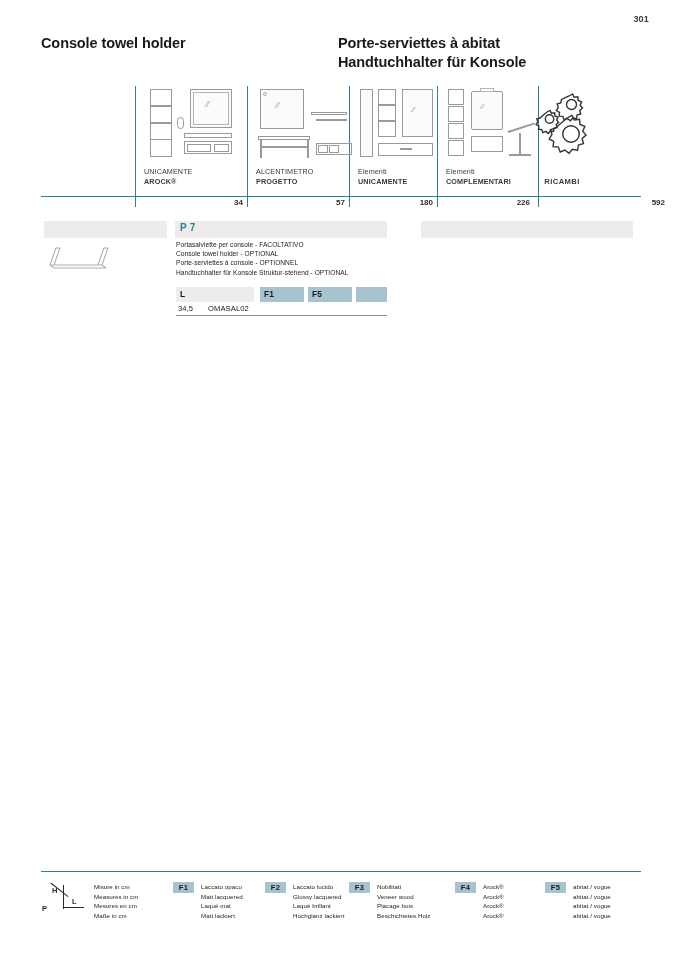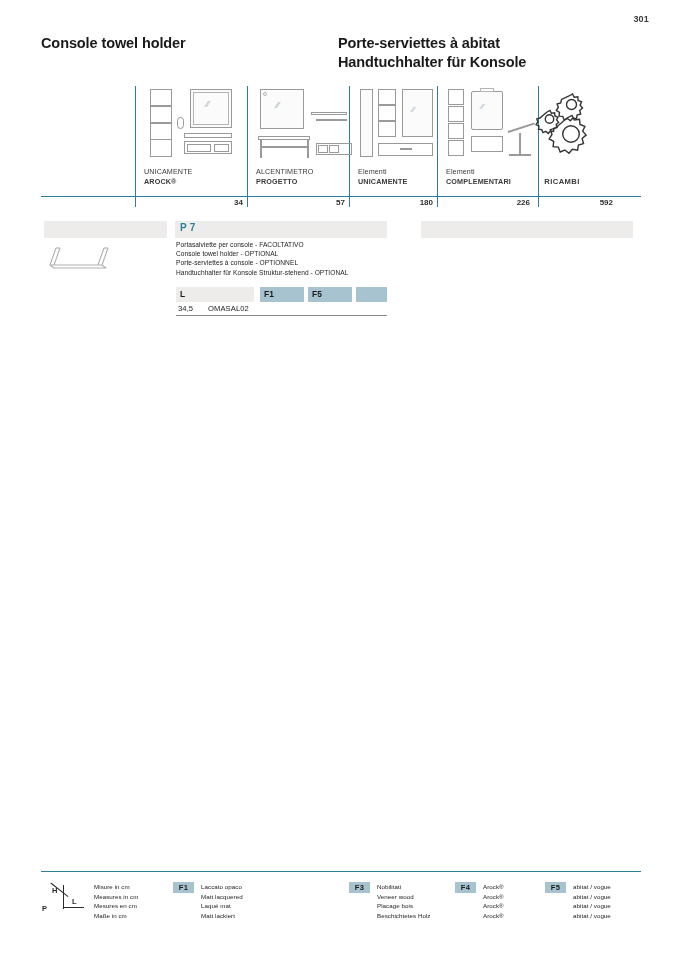--- a/index.html
+++ b/index.html
@@ -411,21 +411,21 @@
           <path d="M36 24 l3 -1.6 1.4 2.8 3.2 -.5 .3 3.2 3 1.2 -1.3 2.9 2 2.4 -2.4 2 .9 3.1 -3.1 .9 -.5 3.1 -3.2 -.5 -2 2.4 -2.5 -2 -2.9 1.2 -1.2 -3 -3.2 -.3 .4 -3.2 -2.8 -1.5 1.7 -2.7 -1 -3 3.1 -.9z"></path>
           <circle cx="38.5" cy="31" r="4.2"></circle>
 
           <path d="M56 30 l5 -2.6 2.3 4.6 5.2 -.8 .5 5.2 4.9 2 -2.2 4.7 3.4 4 -4 3.4 1.4 5.1 -5.1 1.4 -.8 5.1 -5.2 -.8 -3.4 4 -4.1 -3.3 -4.7 2 -1.9 -4.9 -5.2 -.4 .6 -5.2 -4.5 -2.6 2.8 -4.4 -1.7 -4.9 5 -1.4z"></path>
           <circle cx="60" cy="46" r="8.3"></circle>
         </g>
       </svg>
     </div>
     <div class="nav-label-ricambi">RICAMBI</div>
   </div>
-  <div class="nav-pagenum" style="left:488px; width:84px;">592</div>
+  <div class="nav-pagenum" style="left:540px; width:84px;">592</div>
 
 </div>
 
 <div class="band-grey a"></div>
 <div class="band-grey b"></div>
 <div class="band-grey c"></div>
 
 <div class="product-code">P 7</div>
 
 <div class="product-drawing">
@@ -492,20 +492,29 @@
   <div class="footer-col" style="left:132px; width:90px;">
     <div class="legend-badge">F1</div>
     <div class="legend-lines" style="left:28px; top:3px;">
       <div>Laccato opaco</div>
       <div>Matt lacquered</div>
       <div>Laqué mat</div>
       <div>Matt lackiert</div>
     </div>
   </div>
 
+  <div class="footer-col" style="left:224px; width:95px;">
+    <div class="legend-badge">F2</div>
+    <div class="legend-lines" style="left:28px; top:3px;">
+      <div>Laccato lucido</div>
+      <div>Glossy lacquered</div>
+      <div>Laqué brillant</div>
+      <div>Hochglanz lackiert</div>
+    </div>
+  </div>
 
   <div class="footer-col" style="left:308px; width:95px;">
     <div class="legend-badge">F3</div>
     <div class="legend-lines" style="left:28px; top:3px;">
       <div>Nobilitati</div>
       <div>Veneer wood</div>
       <div>Placage bois</div>
       <div>Beschichtetes Holz</div>
     </div>
   </div>

